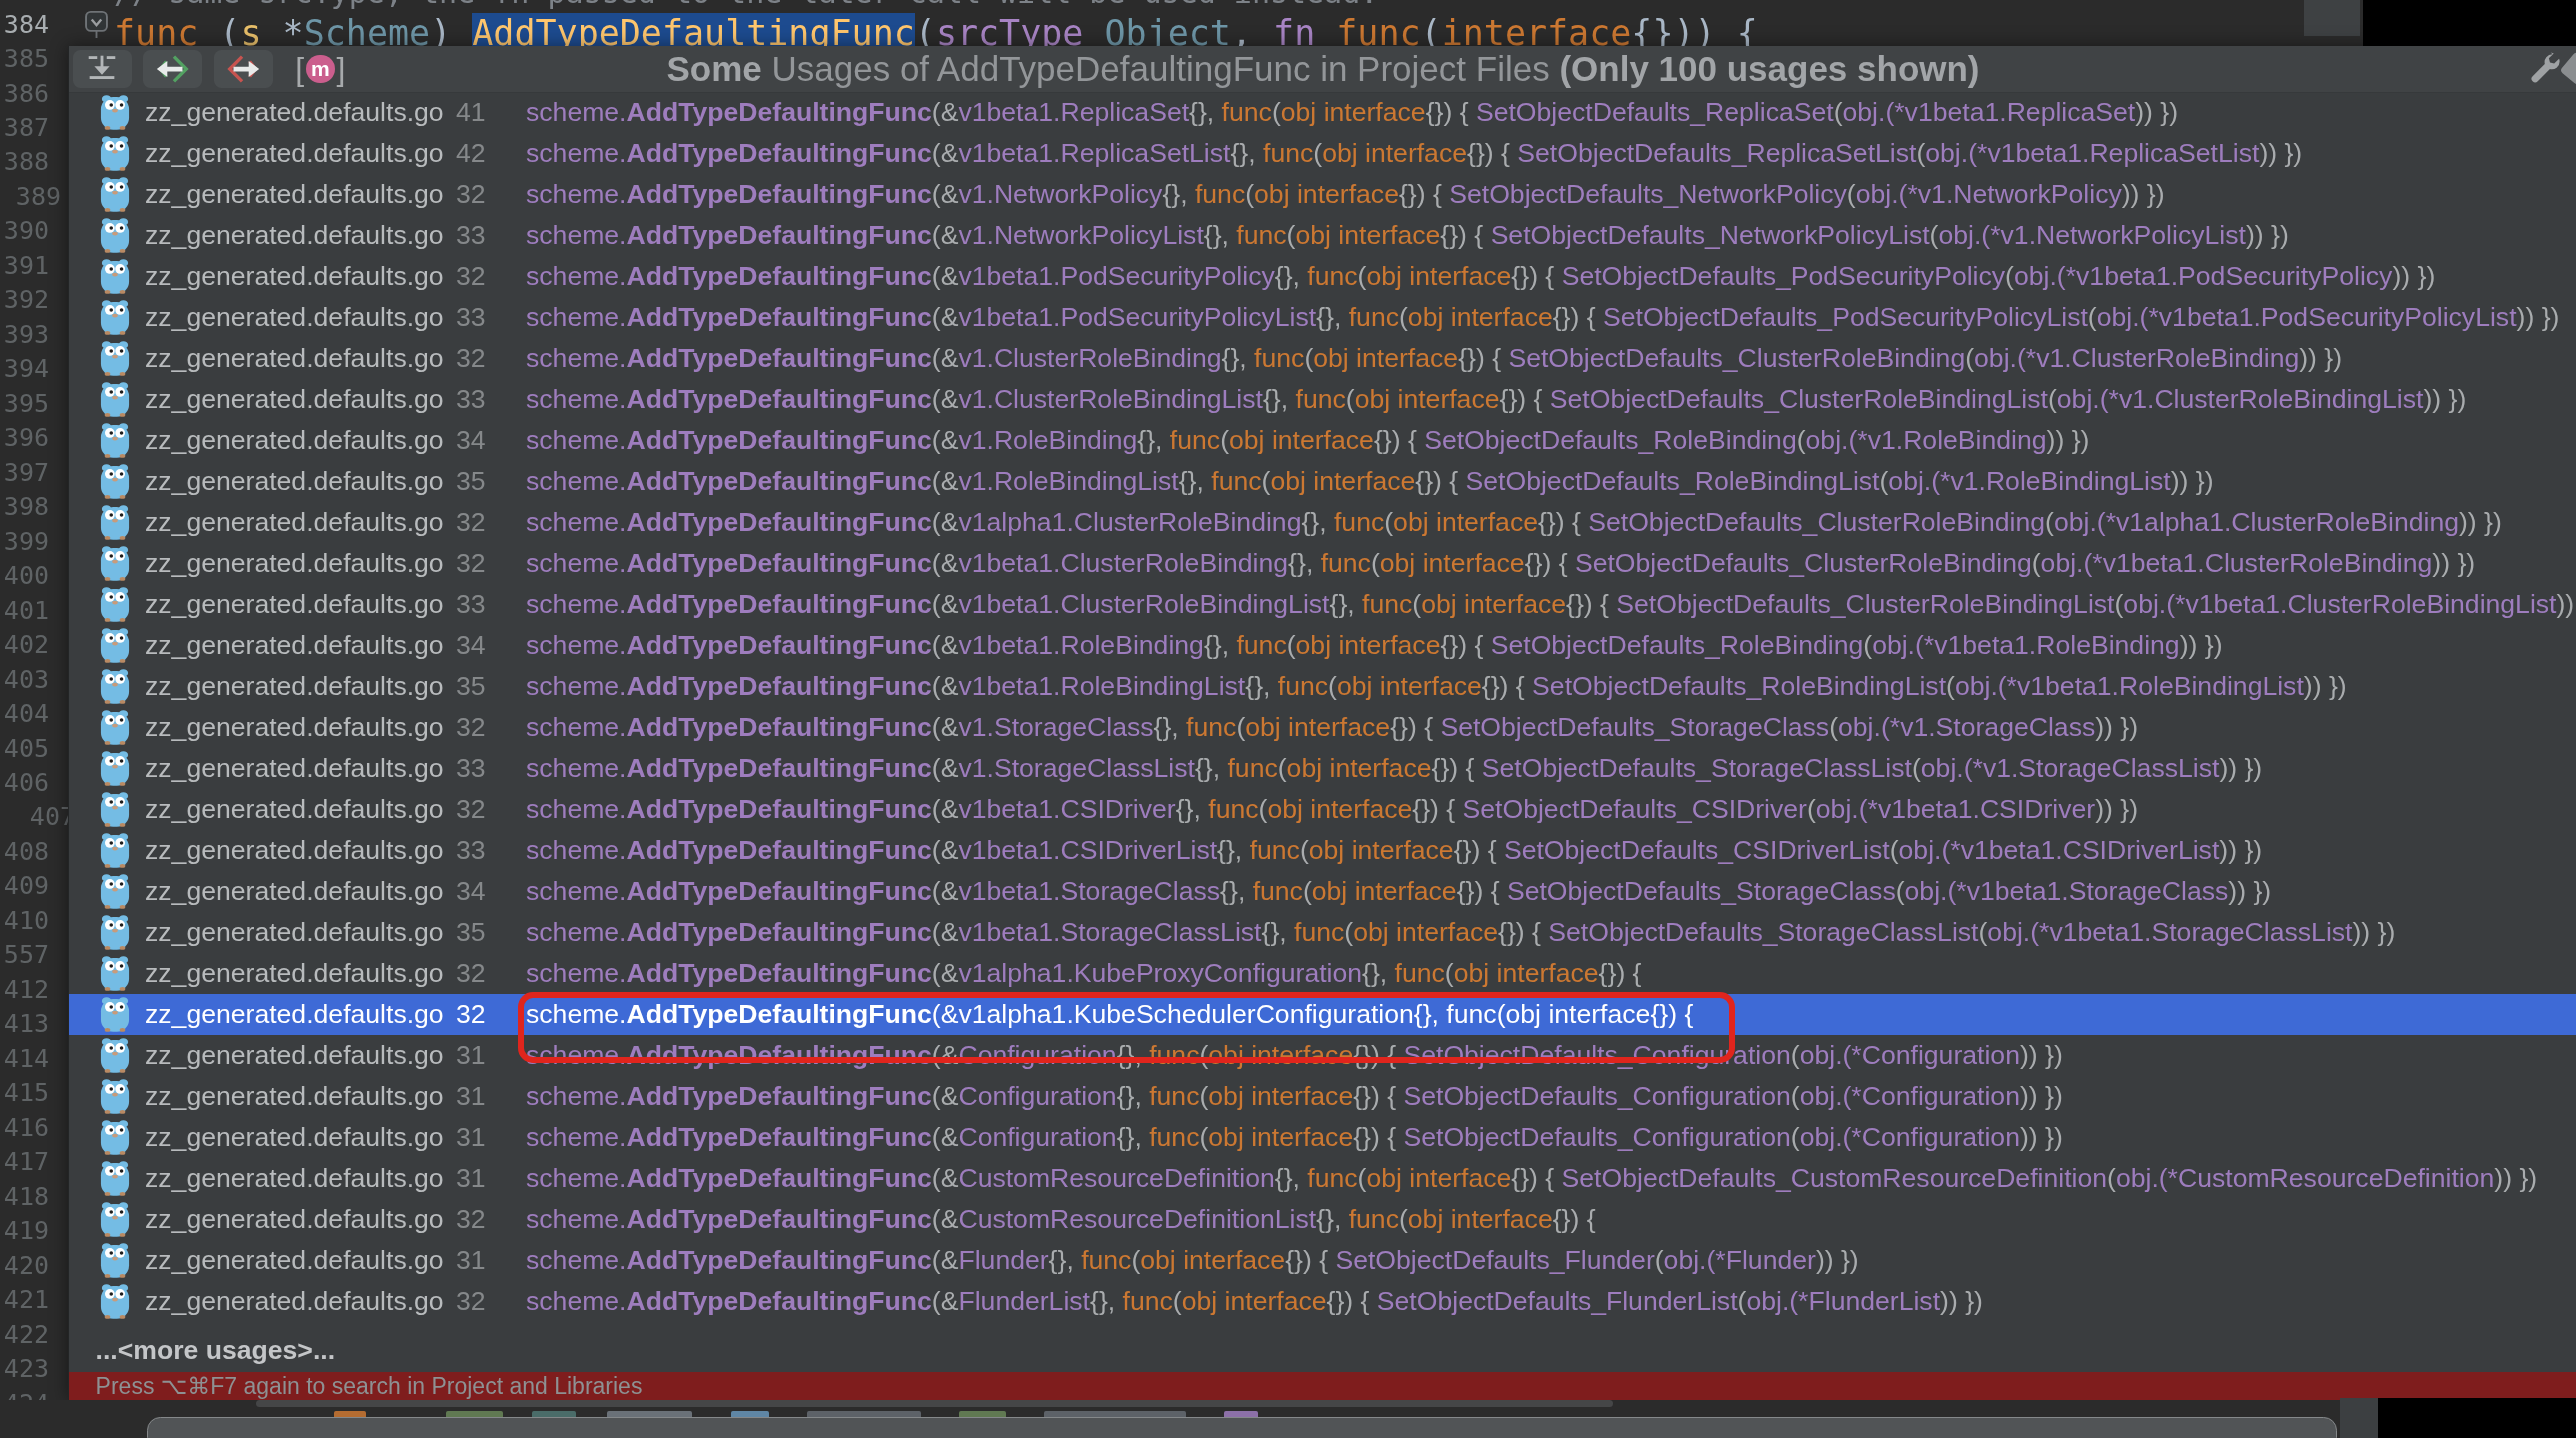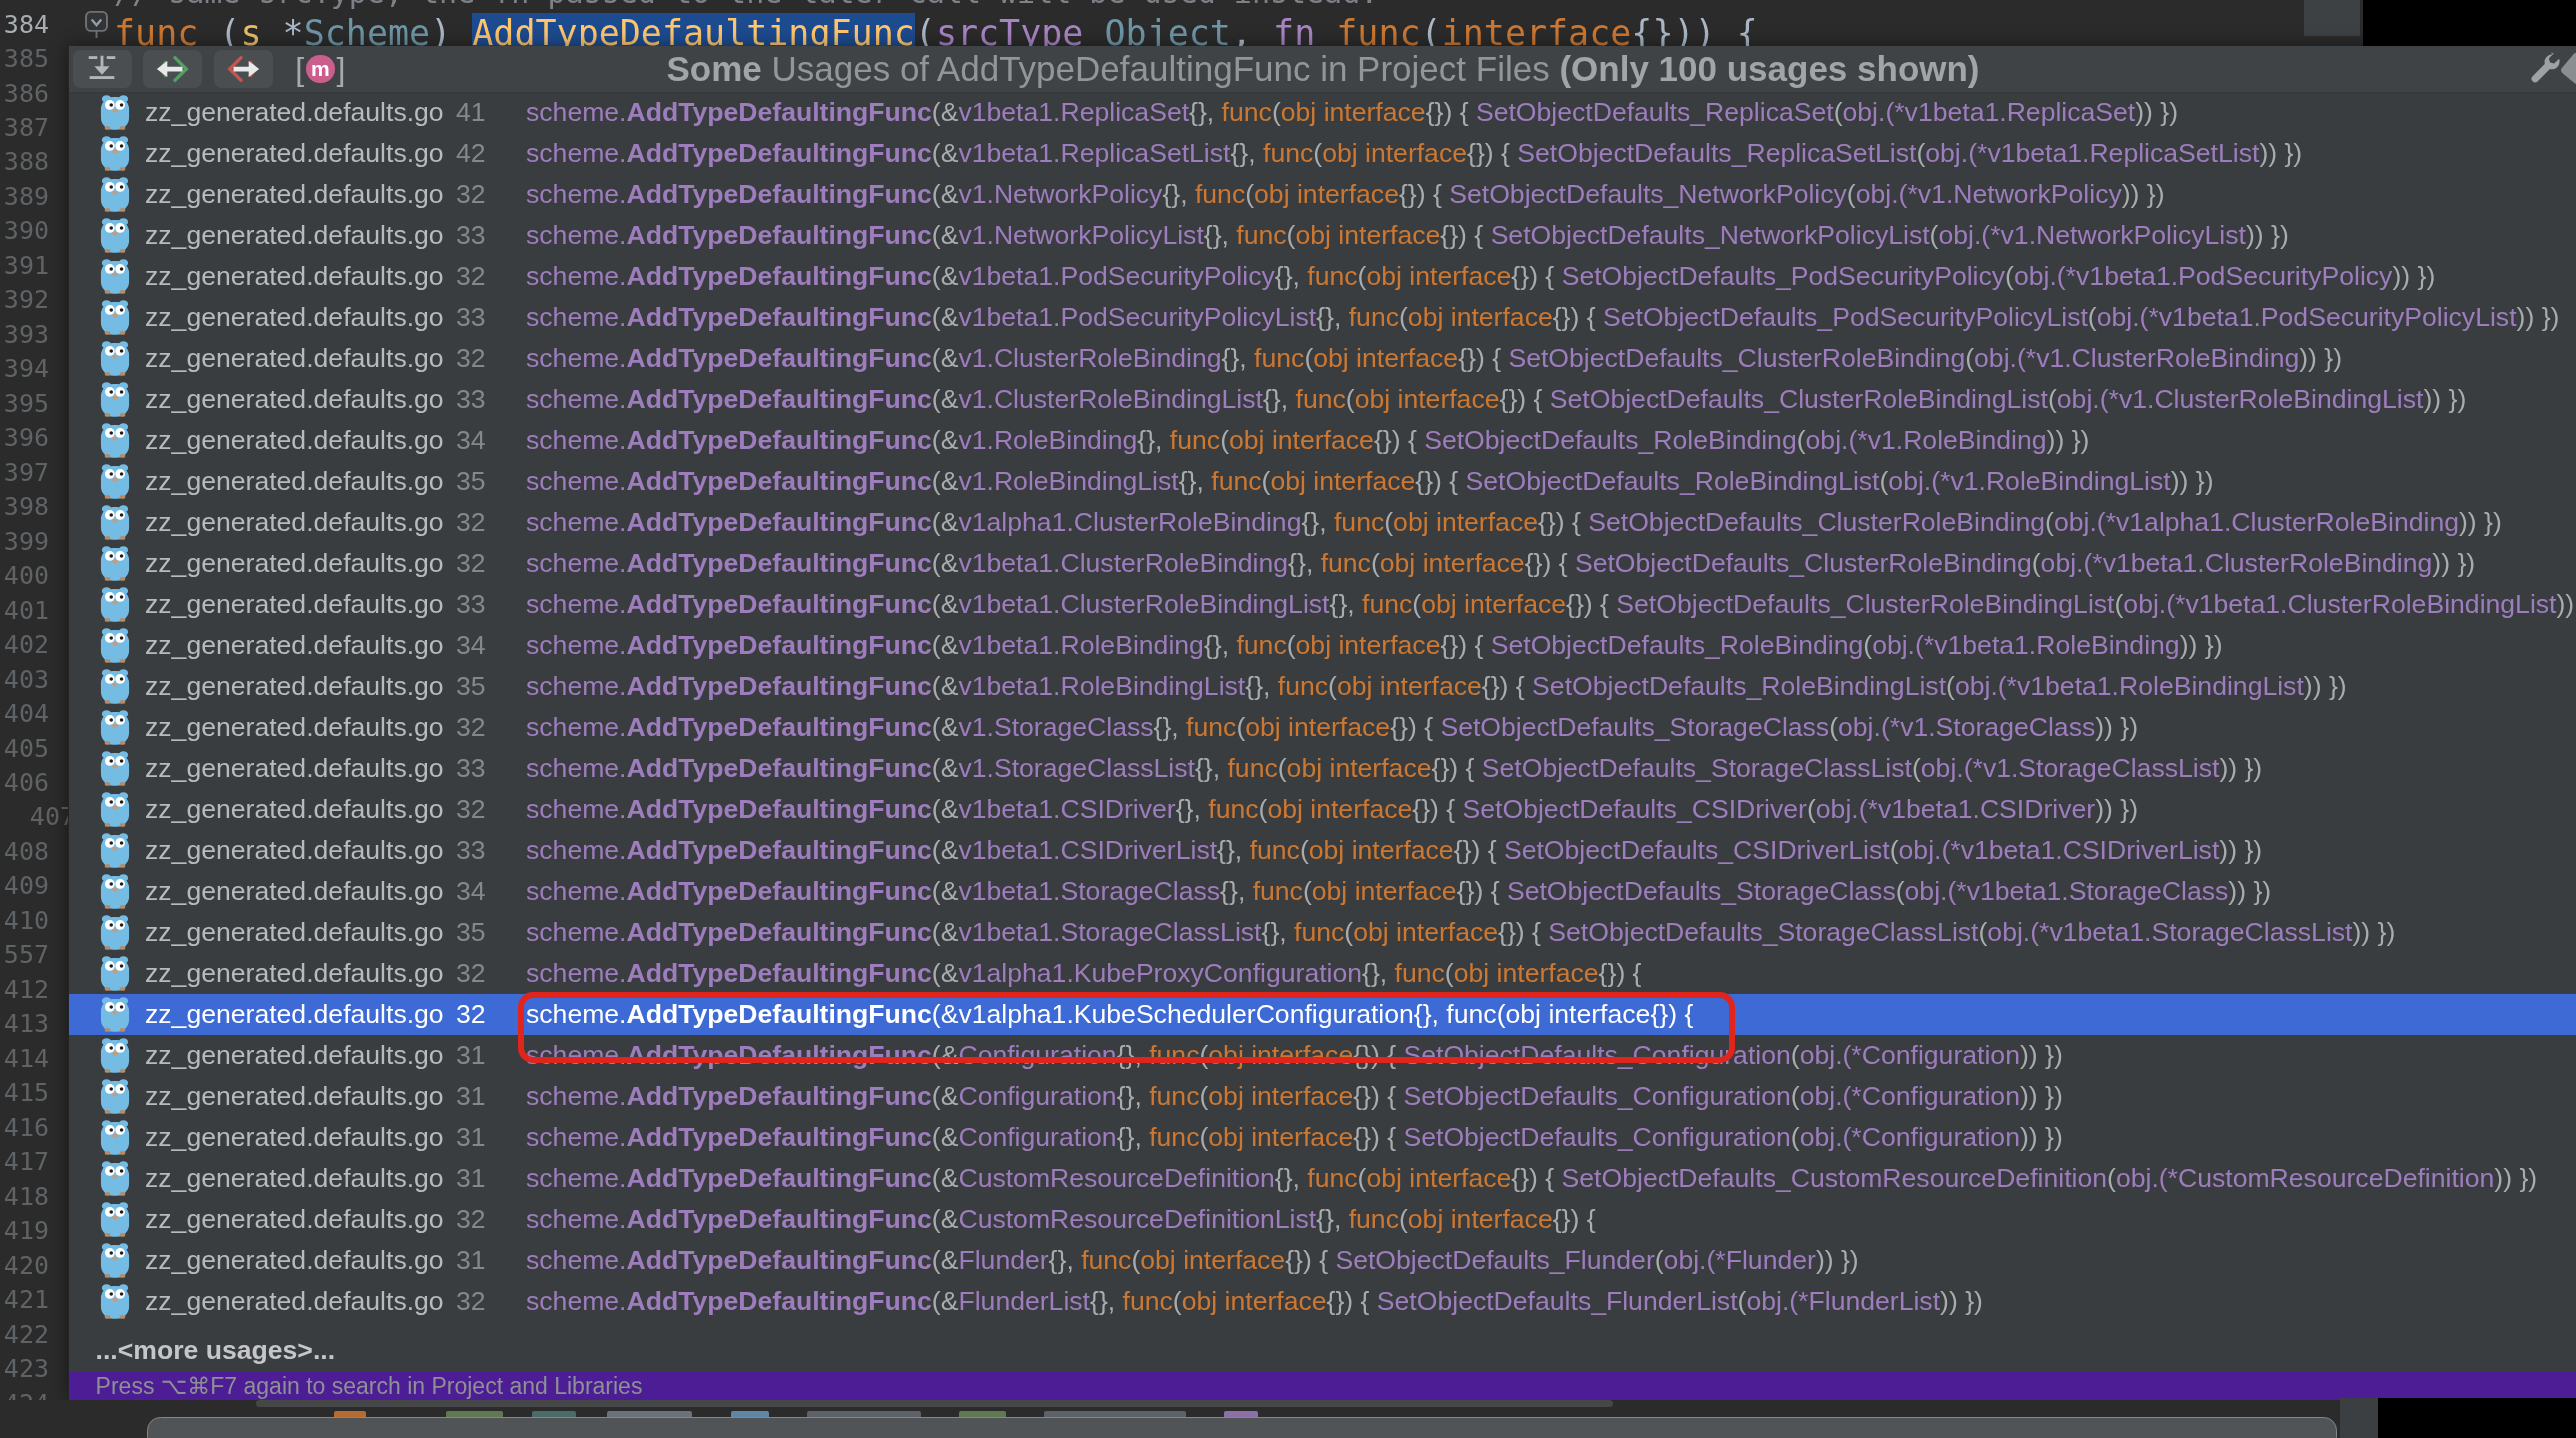--- a/index.html
+++ b/index.html
@@ -48,21 +48,21 @@
   .row-line{position:absolute;left:387px;top:0;line-height:41px;color:#85888A;}
   .row-snippet{position:absolute;left:457px;top:0;line-height:41px;}
   .sp-p{color:#9E7DBE;}
   .sp-b{color:#9E7DBE;font-weight:bold;}
   .sp-w{color:#A9ACAE;}
   .sp-k{color:#CC7832;}
   .usage-row.selected .sp-p,.usage-row.selected .sp-b,.usage-row.selected .sp-w,
   .usage-row.selected .sp-k,.usage-row.selected .row-file,.usage-row.selected .row-line{color:#FFFFFF;}
   #more-row{position:absolute;left:0;right:0;height:41px;line-height:41px;padding-left:26.6px;
             font-size:26.6px;font-weight:bold;color:#C4C6C8;}
-  #popup-footer{position:absolute;left:0;right:0;bottom:0;height:28.5px;background:#4c1d95;
+  #popup-footer{position:absolute;left:0;right:0;bottom:0;height:28.5px;background:#7f1d1d;
                 color:#8E9193;font-size:23px;line-height:28.5px;padding-left:26.6px;}
   #red-box{position:absolute;left:449px;top:946px;width:1205px;height:59px;border:6.6px solid #E0251D;
            border-radius:15px;z-index:6;pointer-events:none;}
   
   #bottom-strip{position:absolute;left:0;top:1400px;width:2576px;height:39px;background:#2B2B2B;}
   .speck{position:absolute;height:8.5px;border-radius:1.9px;opacity:.85;}
   #hscroll{position:absolute;left:147px;top:1417px;width:2188px;height:32px;background:#515456;
            border:1.9px solid #85888A;border-radius:13.3px;}
   #bot-gray-col{position:absolute;left:2340px;top:1398px;width:38px;height:41px;background:#3C3F41;}
   #bot-black{position:absolute;left:2378px;top:1398px;width:198px;height:41px;background:#000;}
@@ -76,21 +76,21 @@
   <div id="comment-line" class="mono">// same srcType, the fn passed to the later call will be used instead.</div>
 
   <div id="code-line" class="mono"><span class="tk-kw">func</span><span class="tk-pl"> (</span><span class="tk-recv">s</span><span class="tk-pl"> *</span><span class="tk-type">Scheme</span><span class="tk-pl">) </span><span class="tk-hl">AddTypeDefaultingFunc</span><span class="tk-pl">(</span><span class="tk-param">srcType</span><span class="tk-pl"> </span><span class="tk-type">Object</span><span class="tk-pl">, </span><span class="tk-param">fn</span><span class="tk-pl"> </span><span class="tk-kw">func</span><span class="tk-pl">(</span><span class="tk-kw">interface</span><span class="tk-pl">{})) {</span></div>
 
   <div id="gutter">
       <div class="gut-num current" style="top: 7.6px;">384</div>
       <div class="gut-num" style="top: 42px;">385</div>
       <div class="gut-num" style="top: 77px;">386</div>
       <div class="gut-num" style="top: 111px;">387</div>
       <div class="gut-num" style="top: 145px;">388</div>
-      <div class="gut-num" style="top: 180px;">389</div>
+      <div class="gut-num" style="top: 180px; padding-left: 12px;">389</div>
       <div class="gut-num" style="top: 214px;">390</div>
       <div class="gut-num" style="top: 249px;">391</div>
       <div class="gut-num" style="top: 283px;">392</div>
       <div class="gut-num" style="top: 318px;">393</div>
       <div class="gut-num" style="top: 352px;">394</div>
       <div class="gut-num" style="top: 387px;">395</div>
       <div class="gut-num" style="top: 421px;">396</div>
       <div class="gut-num" style="top: 456px;">397</div>
       <div class="gut-num" style="top: 490px;">398</div>
       <div class="gut-num" style="top: 525px;">399</div>

